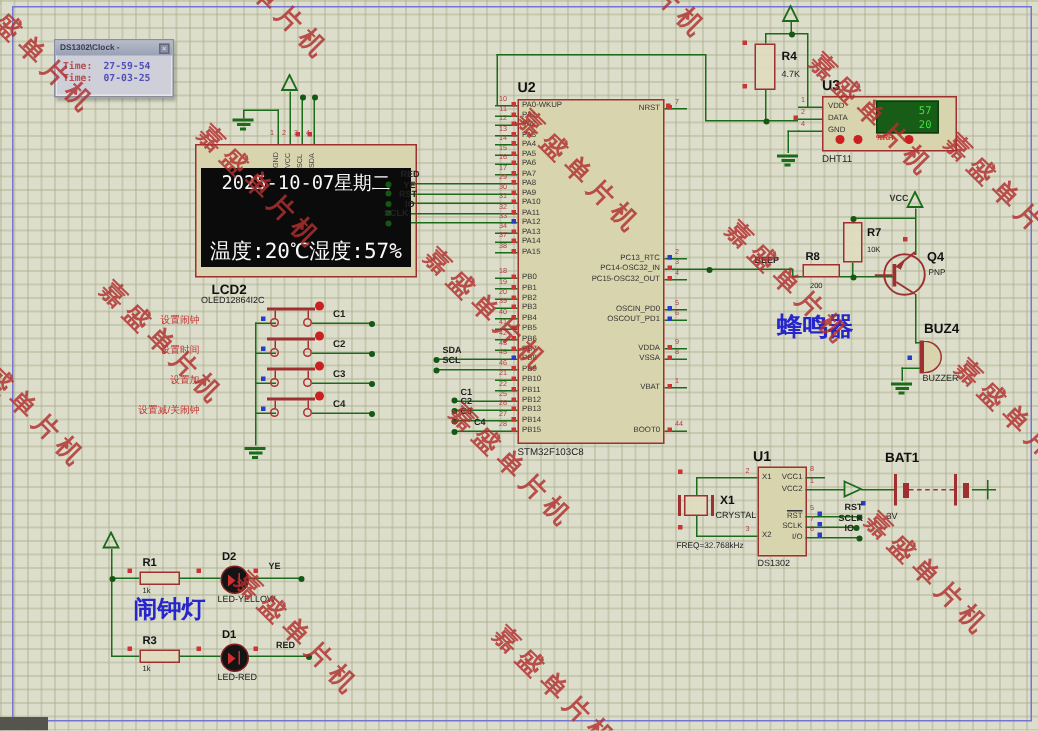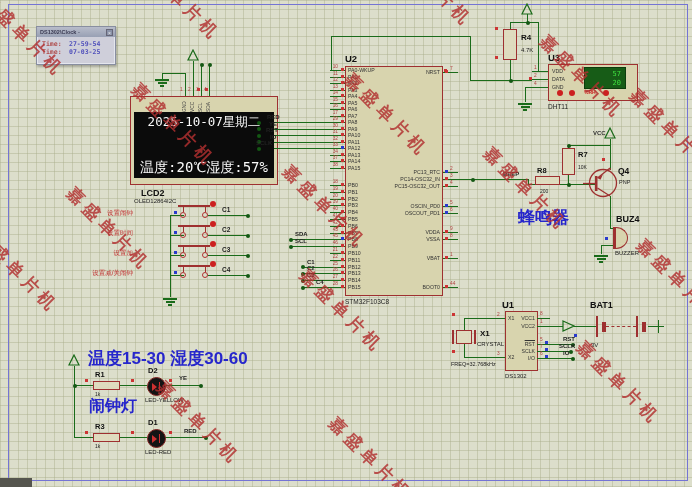--- a/index.html
+++ b/index.html
@@ -132,21 +132,20 @@
   <div class="ref" style="left:502px;top:299px;font-size:9.5px;">U1</div>
   <div class="val" style="left:505px;top:373px;">DS1302</div>
   <div class="rbox" style="left:456px;top:330px;width:16px;height:14px;"></div>
   <div class="ref" style="left:480px;top:329px;font-size:8px;">X1</div>
   <div class="val" style="left:477px;top:341px;">CRYSTAL</div>
   <div class="val" style="left:451px;top:361px;font-size:5.5px;">FREQ=32.768kHz</div>
   <div class="ref" style="left:590px;top:300px;font-size:9px;">BAT1</div>
   <div id="battdash"></div>
   <div class="val" style="left:591px;top:342px;">3V</div>
 
-  <div class="cap" style="left:88px;top:347px;font-size:17px;">温度15-30  湿度30-60</div>
   <div class="cap" style="left:89px;top:396px;">闹钟灯</div>
   <div class="rbox" style="left:93px;top:381px;width:27px;height:9px;"></div>
   <div class="ref" style="left:95px;top:370px;font-size:7.5px;">R1</div>
   <div class="val" style="left:95px;top:391px;font-size:5px;">1k</div>
   <div class="led" style="left:147px;top:377px;">
       <div class="tri"></div>
       <div class="bar"></div>
     </div>
   <div class="ref" style="left:148px;top:366px;font-size:7.5px;">D2</div>
   <div class="val" style="left:145px;top:397px;">LED-YELLOW</div>

